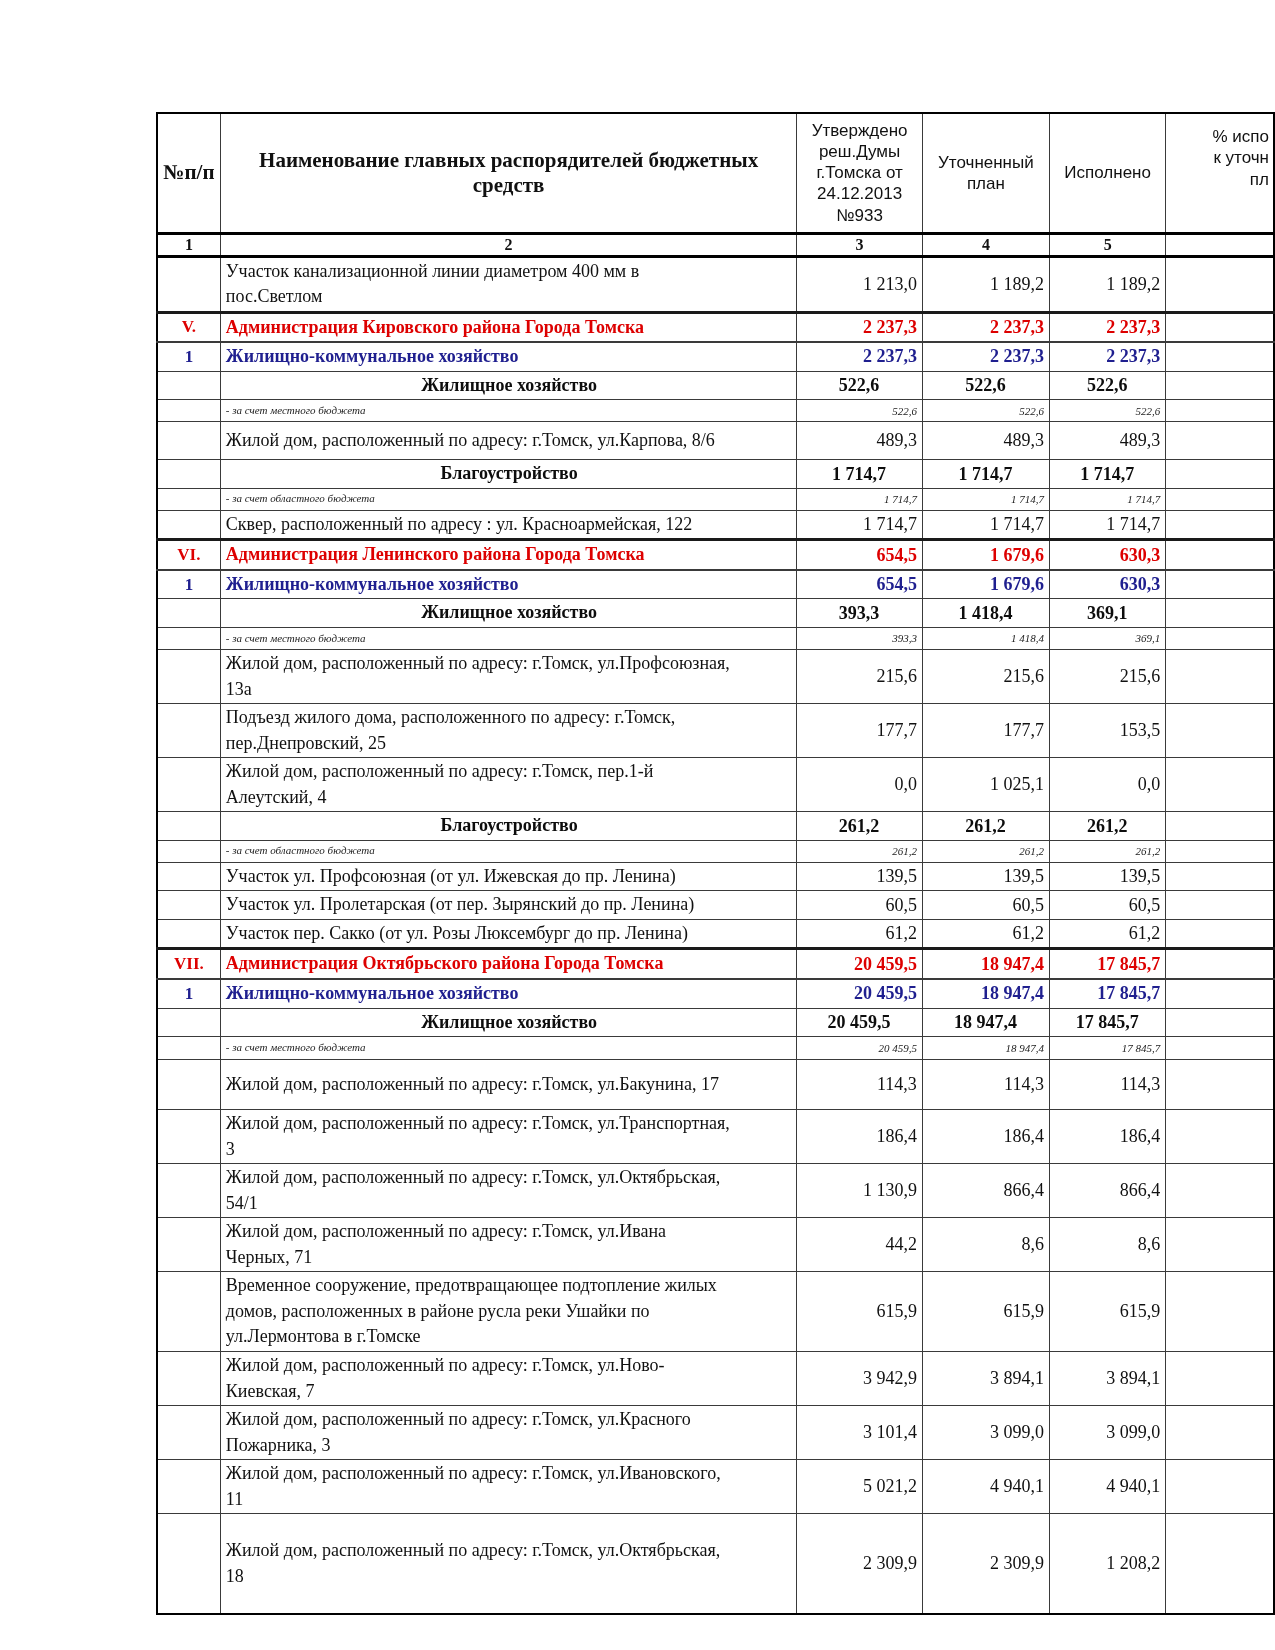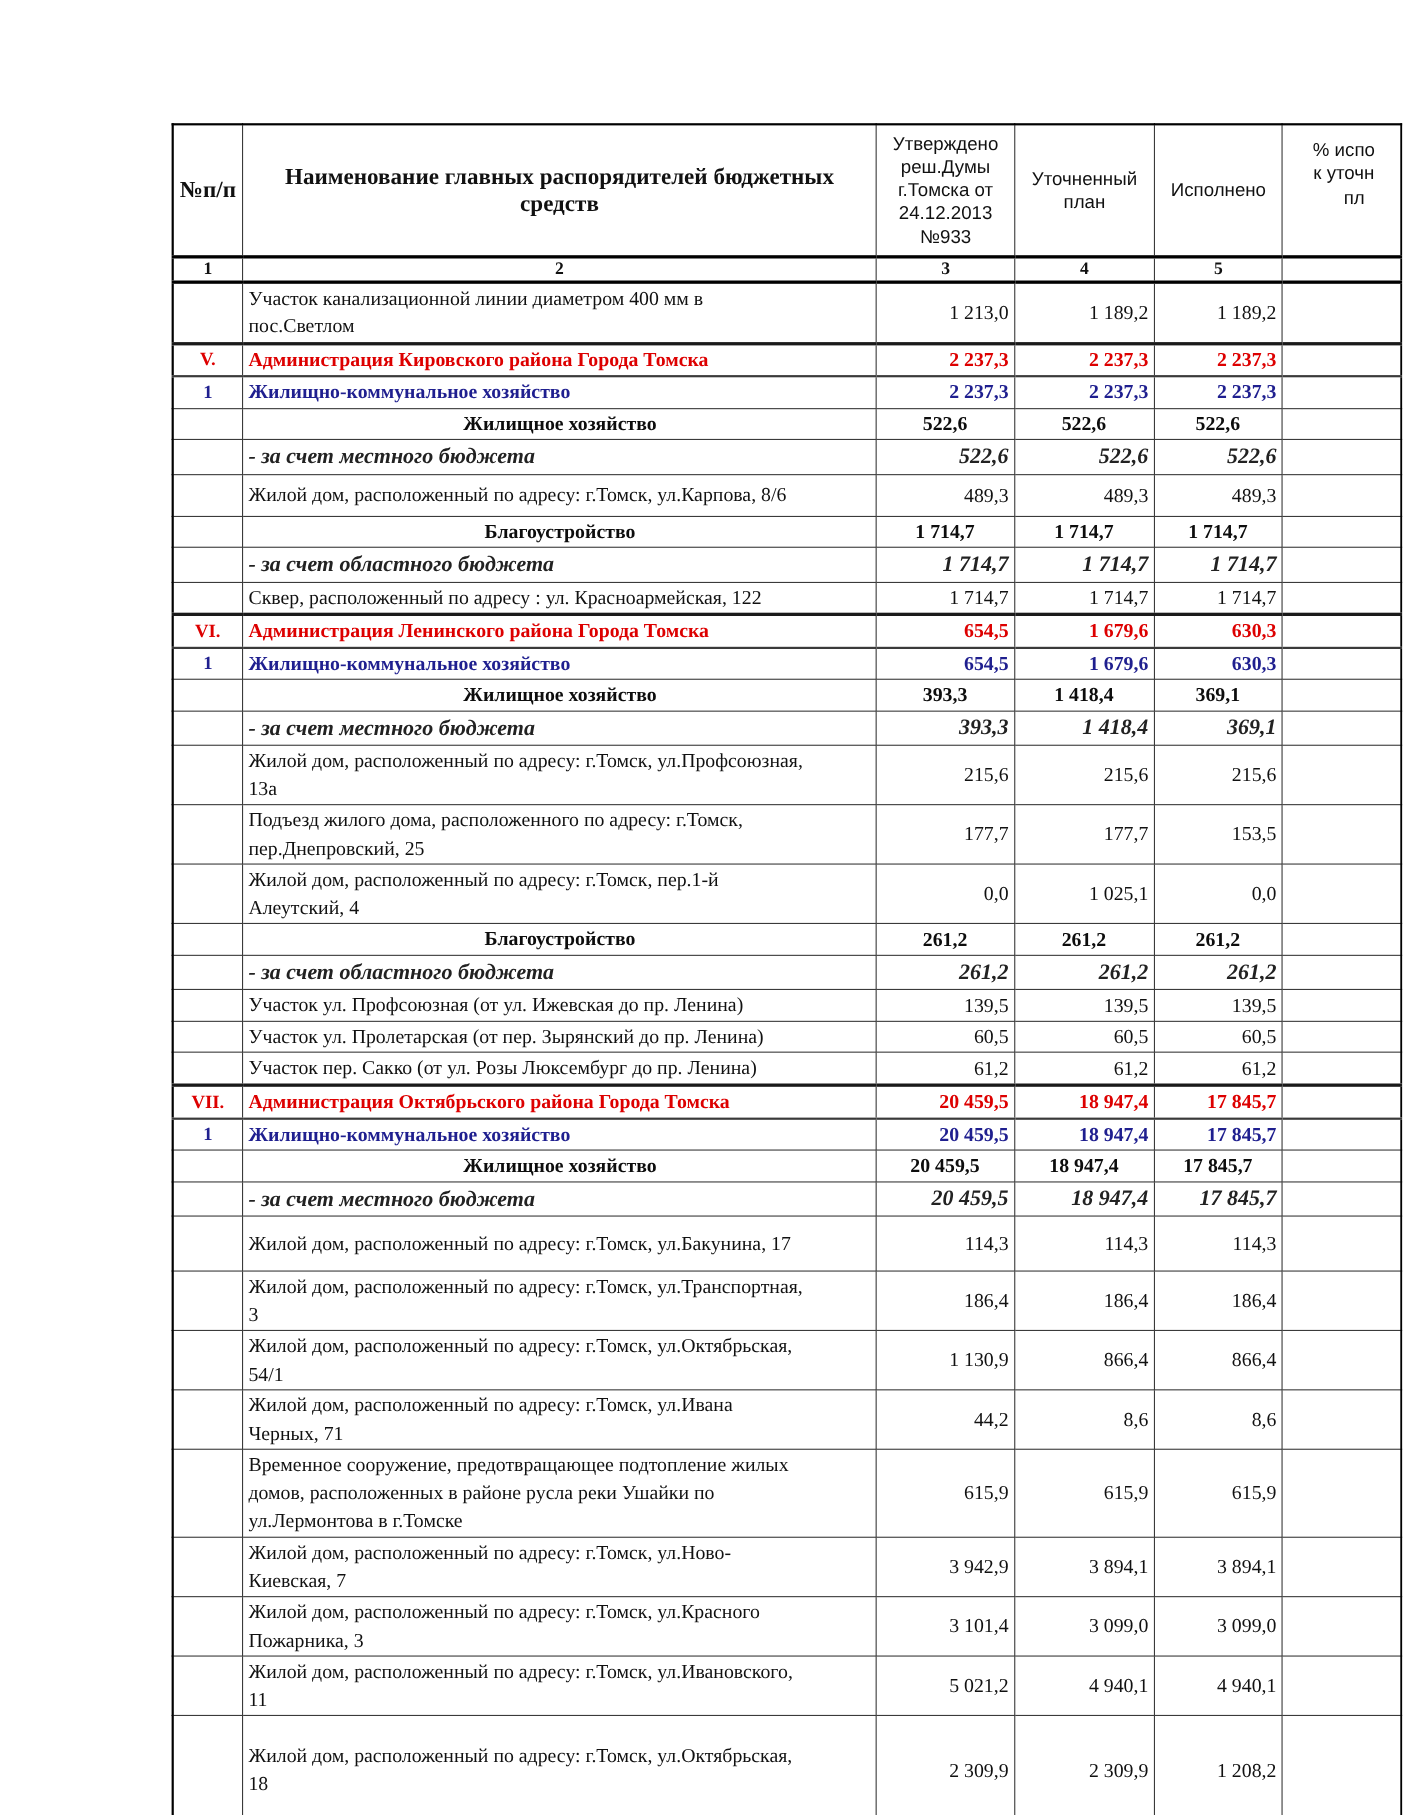--- a/index.html
+++ b/index.html
@@ -46,21 +46,21 @@
     background: #ffffff;
     border-bottom: 3px solid #000;
   }
   tr.head-row th.sans {
     font-family: "Liberation Sans", sans-serif;
     font-weight: normal;
     font-size: 17px;
     line-height: 1.25;
   }
   tr.head-row th.pct {
-    text-align: center;
+    text-align: right;
     white-space: pre;
     vertical-align: top;
     padding-top: 12px;
     padding-left: 8px;
   }
   tr.num-row { height: 23px; }
   tr.num-row td {
     text-align: center;
     font-weight: bold;
     font-size: 16px;
@@ -89,22 +89,22 @@
   td.c-pct { }
 
   tr.r-normal td.c-name, tr.r-normal td.c-val { font-weight: normal; color: #111; }
   tr.r-section td { color: #dd0000; font-weight: bold; border-top-width: 3px; border-top-color: #1a1a1a; }
   tr.r-section td.c-name, tr.r-section td.c-val { font-weight: bold; }
   tr.r-subsection td.c-name, tr.r-subsection td.c-val, tr.r-subsection td.c-num { color: #1f1f8f; font-weight: bold; }
   tr.r-subsection td { border-top-width: 2.5px; }
   tr.r-bold td.c-name, tr.r-bold td.c-val { font-weight: bold; color: #0d0d0d; text-align: center; }
   tr.r-italic td.c-name, tr.r-italic td.c-val {
     font-style: italic;
-    font-weight: bold;
-    font-size: 20px;
+    font-weight: normal;
+    font-size: 11px;
     color: #222;
   }
   tr.r-italic td { border-top-width: 1px; border-top-color: #666; }
 </style>
 </head>
 <body>
 
 <div class="page">
   <div class="table-wrap">
     <table class="budget">

